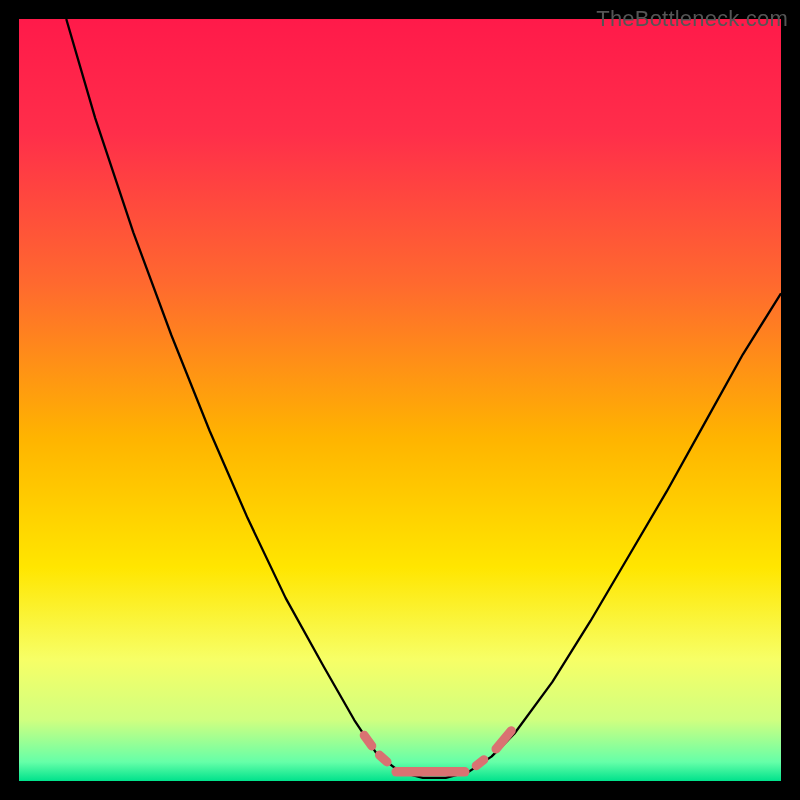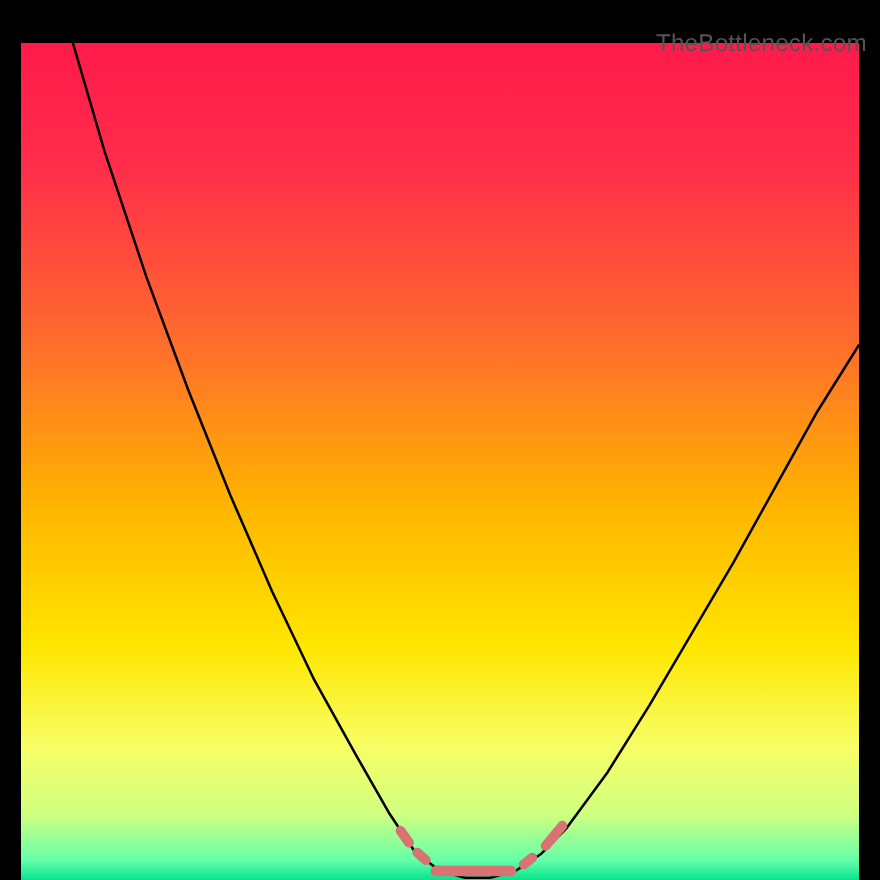--- a/index.html
+++ b/index.html
@@ -9,21 +9,20 @@
     height: 800px;
     background: #000;
     font-family: Arial, Helvetica, sans-serif;
     overflow: hidden;
   }
   .frame {
     position: relative;
     width: 800px;
     height: 639px;
     background: #000;
-    margin-top: 20px;
   }
   .plot {
     position: absolute;
     left: 19px;
     top: 19px;
     width: 762px;
     height: 762px;
   }
   .watermark {
     position: absolute;

